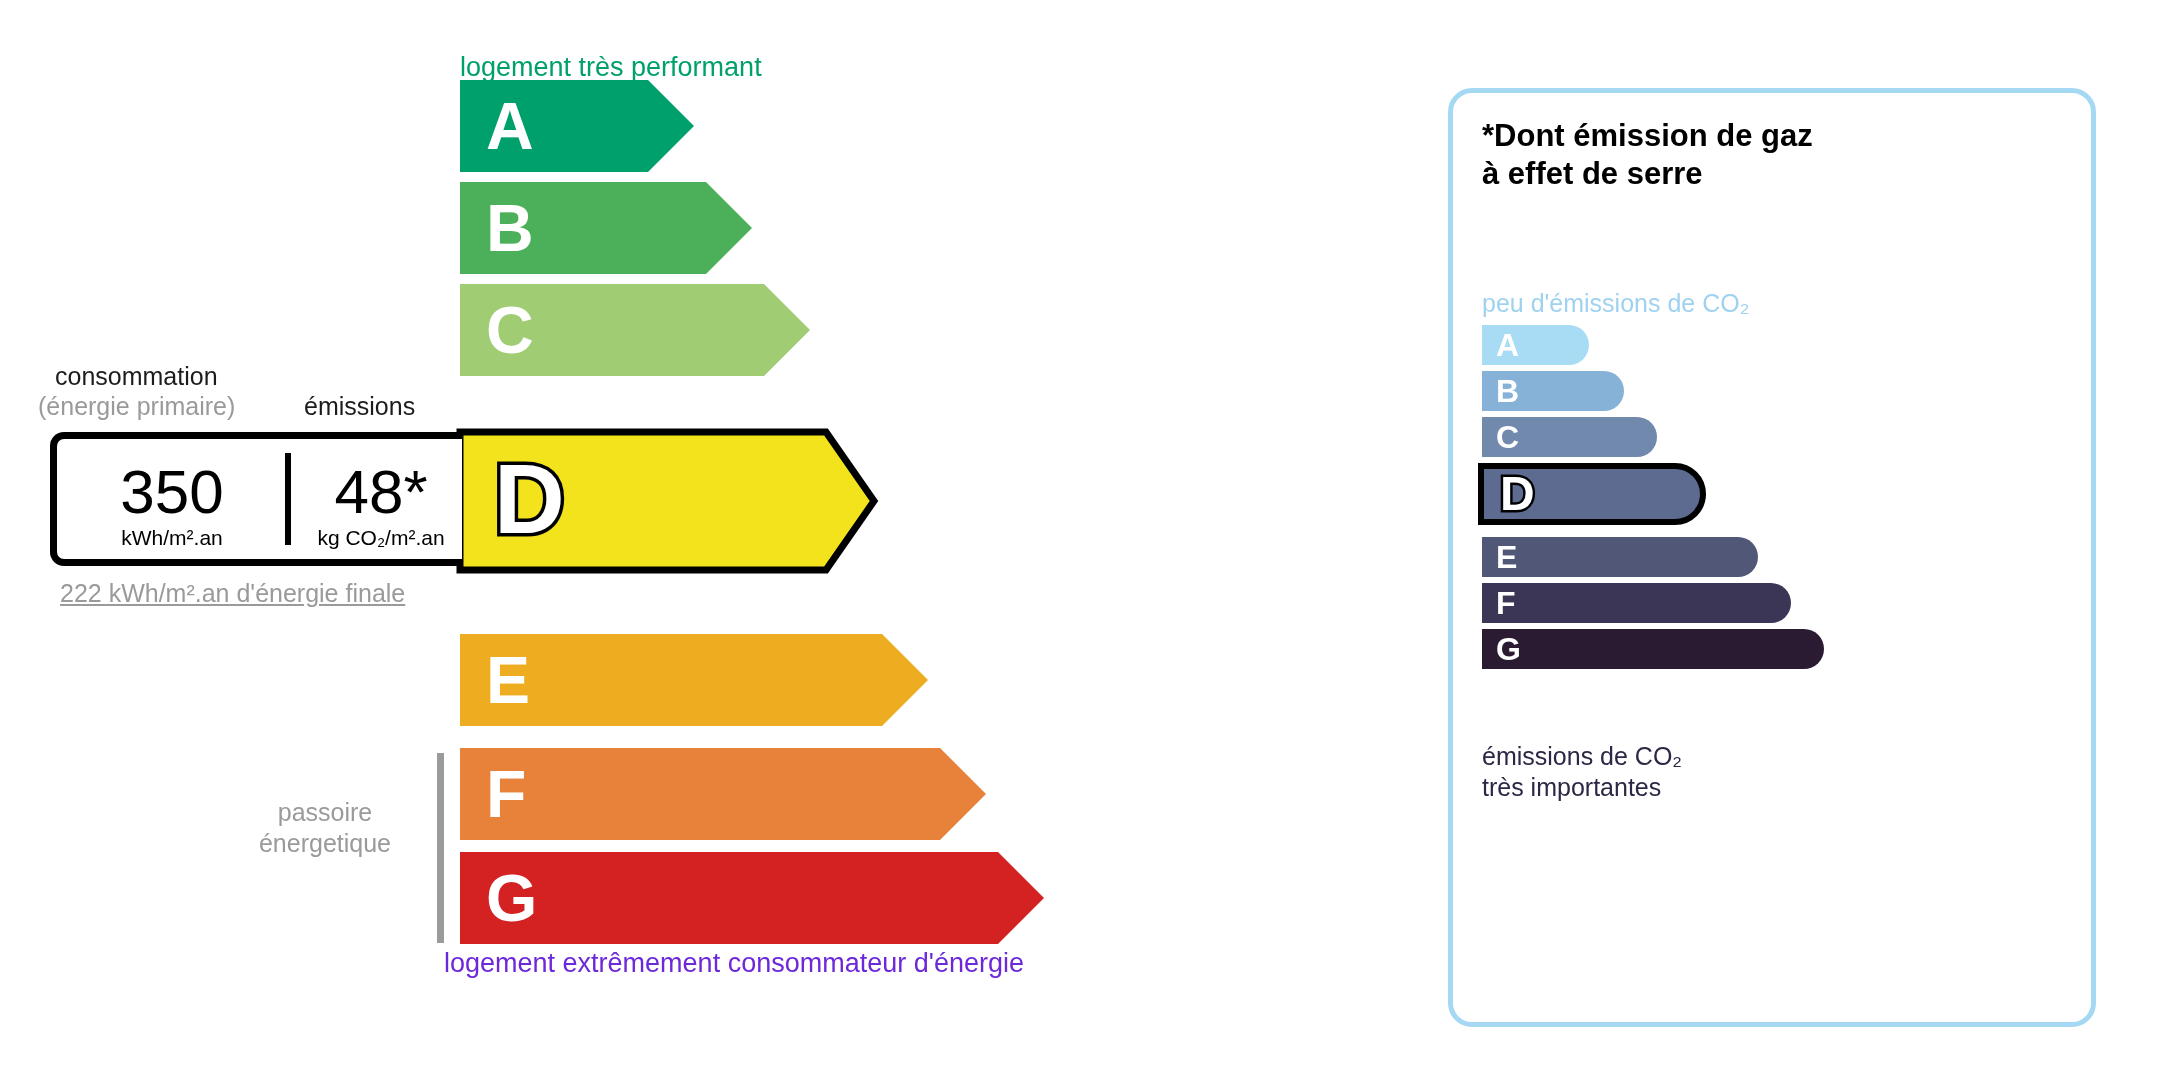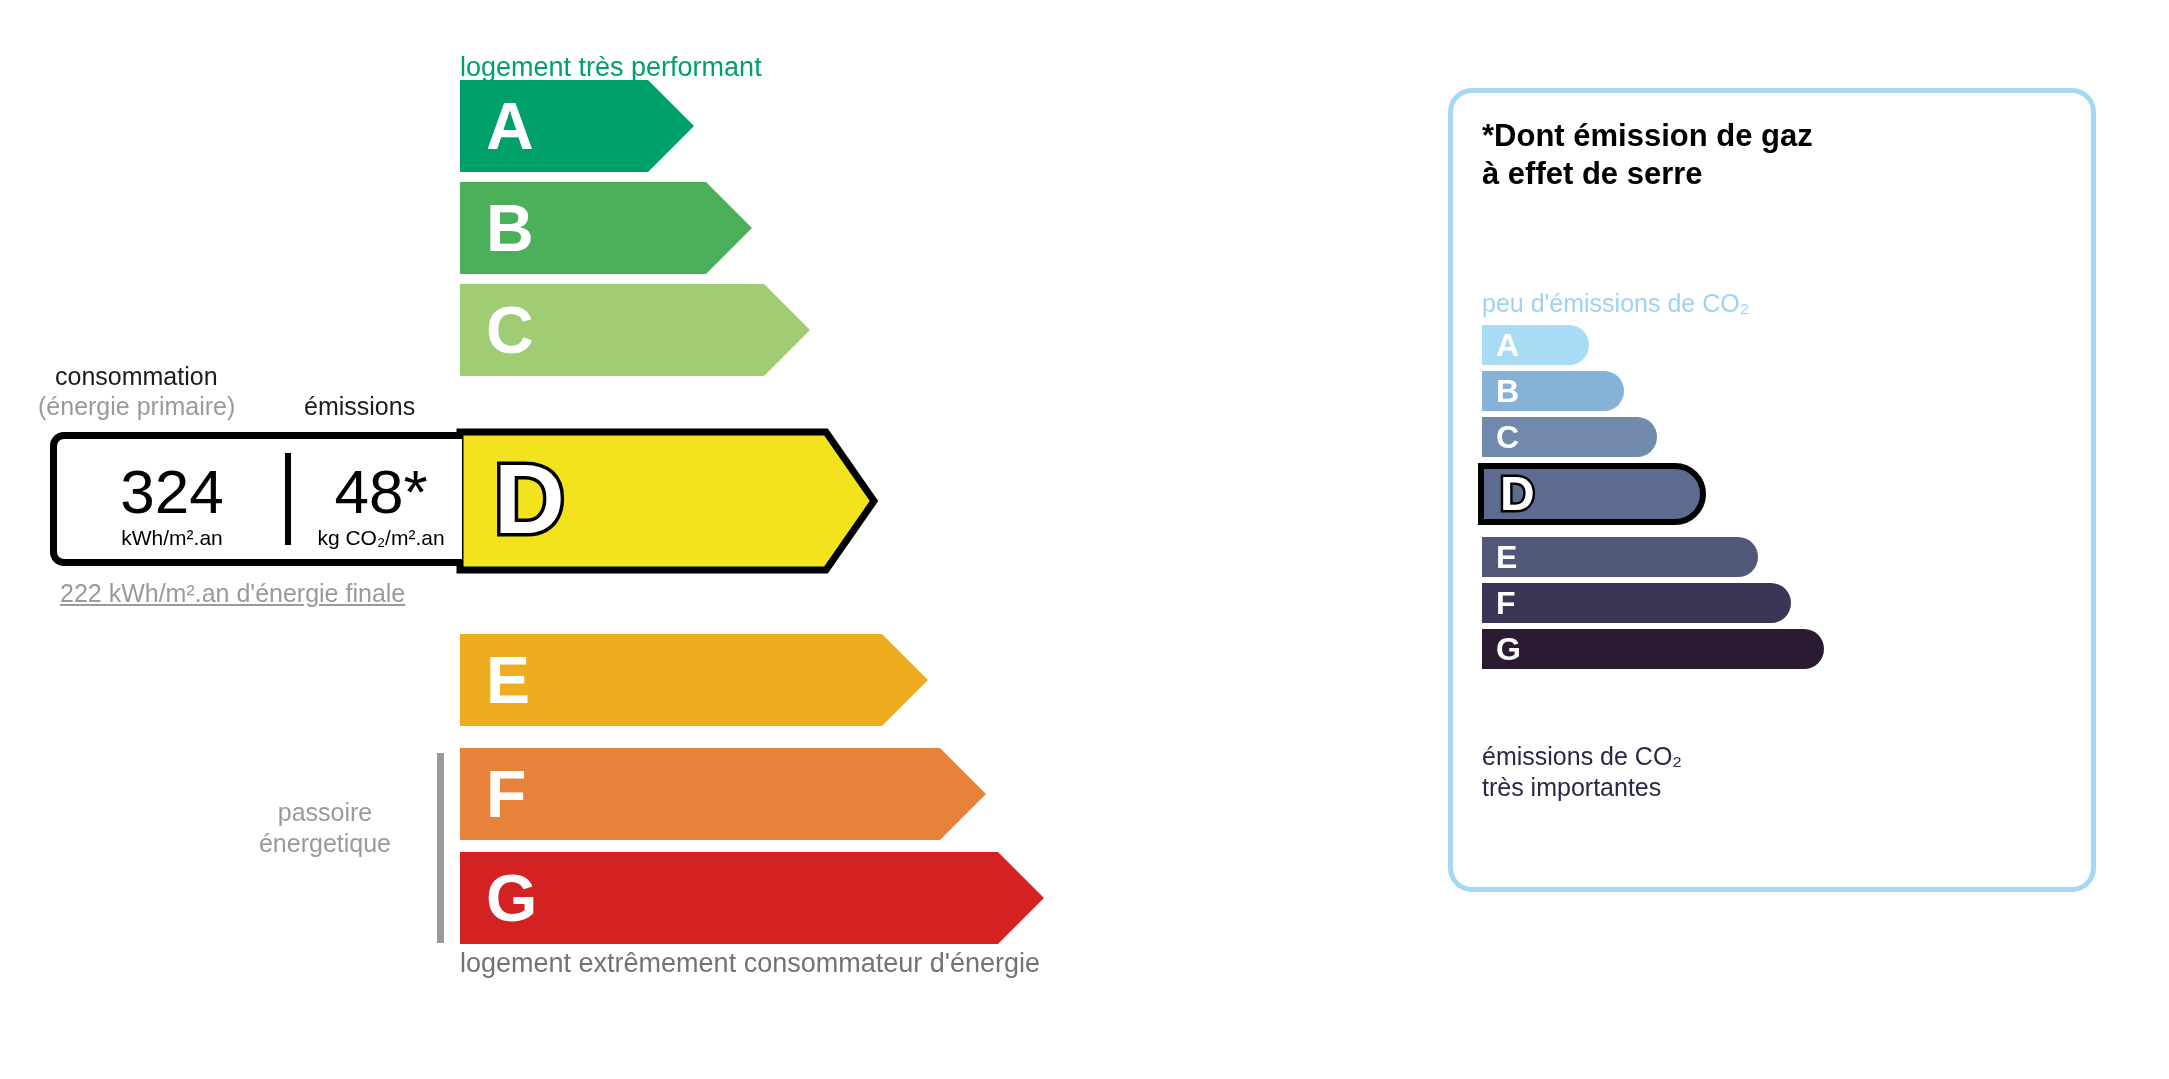--- a/index.html
+++ b/index.html
@@ -28,24 +28,24 @@
     left: 460px;
     top: 52px;
     font-size: 27px;
     color: #00a06d;
     white-space: nowrap;
     text-align: right;
   }
 
   .bottom-caption {
     position: absolute;
-    left: 460px;
+    left: 444px;
     top: 948px;
     font-size: 27px;
-    color: #737373;
+    color: #6d28d9;
     white-space: nowrap;
   }
 
   
   .ebar {
     position: absolute;
     left: 460px;
     height: 92px;
     display: block;
   }
@@ -168,21 +168,21 @@
     height: 190px;
     background: #9a9a9a;
   }
 
   
   #co2-panel {
     position: absolute;
     left: 1448px;
     top: 88px;
     width: 648px;
-    height: 804px;
+    height: 939px;
     border: 5px solid #a5d8f3;
     border-radius: 24px;
     background: #ffffff;
     box-sizing: border-box;
   }
   #co2-title {
     position: absolute;
     left: 29px;
     top: 24px;
     font-size: 31px;
@@ -287,21 +287,21 @@
 
   <div class="bottom-caption">logement extrêmement consommateur d'énergie</div>
 
   <div class="head-label" id="label-consommation">consommation</div>
   <div class="head-sub" id="label-energie-primaire">(énergie primaire)</div>
   <div class="head-label" id="label-emissions">émissions</div>
 
   <div id="value-box">
     <div class="divider"></div>
     <div class="vb-cell left-cell">
-      <div class="vb-num">324</div>
+      <div class="vb-num">350</div>
       <div class="vb-unit">kWh/m².an</div>
     </div>
     <div class="vb-cell right-cell">
       <div class="vb-num">48*</div>
       <div class="vb-unit">kg CO₂/m².an</div>
     </div>
   </div>
 
   <div id="final-energy">222 kWh/m².an
 d'énergie finale</div>

